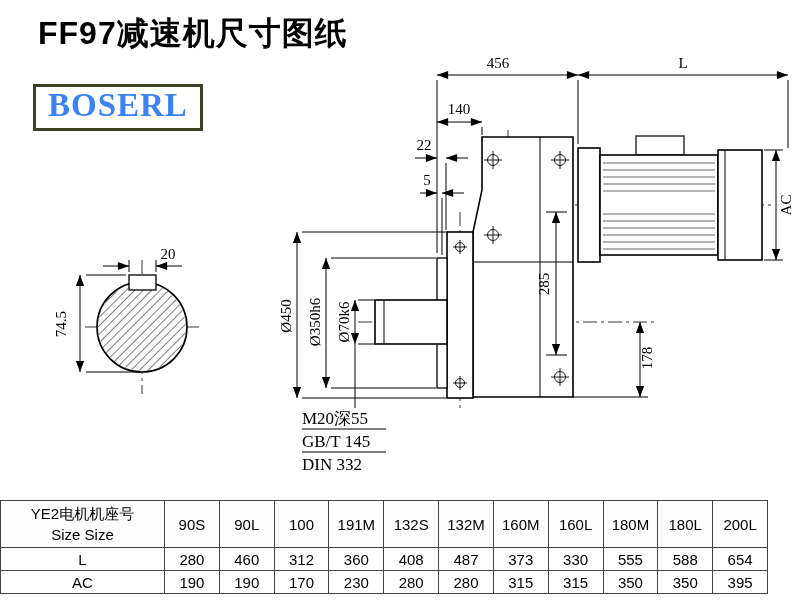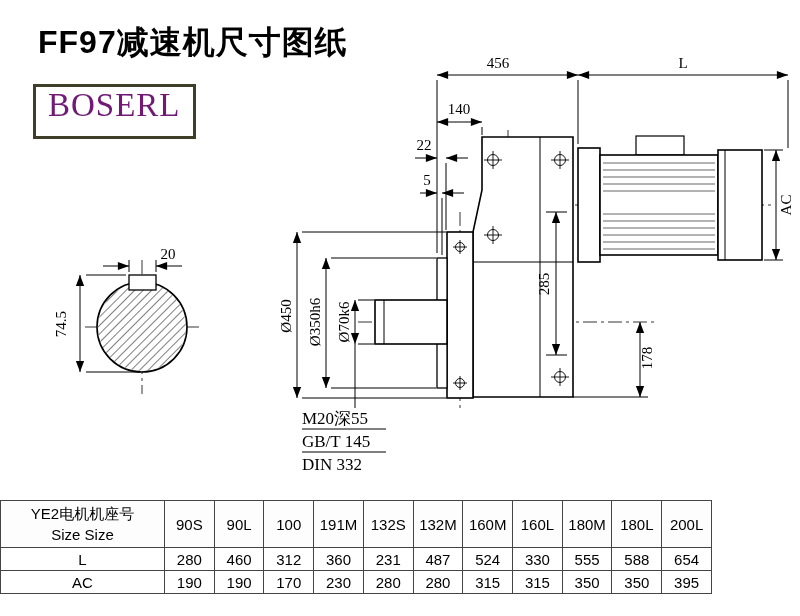--- a/index.html
+++ b/index.html
@@ -1,24 +1,24 @@
 <!DOCTYPE html>
 <html><head>
 <meta charset="utf-8">
 <style>
   html,body{margin:0;padding:0;background:#fff;color:#000;font-family:"Liberation Sans",sans-serif;}
   .page{position:relative;width:800px;height:616px;background:#fff;overflow:hidden;}
   .draw-area{position:relative;width:800px;height:500px;}
-  .title{position:absolute;left:38px;top:21px;font-size:32px;font-weight:bold;letter-spacing:1px;margin:0;z-index:3;}
-  .logo{position:absolute;left:33px;top:84px;z-index:3;border:3px solid #3f3f29;padding:0 12px 12px 12px;
-        font-family:"Liberation Serif",serif;font-weight:normal;font-size:33px;color:#701a75;letter-spacing:1px;background:#fff;}
+  .title{position:absolute;left:38px;top:12px;font-size:32px;font-weight:bold;letter-spacing:1px;margin:0;z-index:3;}
+  .logo{position:absolute;left:33px;top:84px;z-index:3;border:3px solid #3f3f29;padding:0 12px 4px 12px;
+        font-family:"Liberation Serif",serif;font-weight:bold;font-size:33px;color:#3b82f6;letter-spacing:1px;background:#fff;}
   svg.drawing{position:absolute;left:0;top:0;z-index:1;}
   svg text{font-family:"Liberation Serif",serif;font-size:15px;fill:#000;stroke:none;}
   svg text.note{font-size:17px;}
-  table.dims{position:absolute;left:0;top:500px;width:712px;border-collapse:collapse;table-layout:fixed;
+  table.dims{position:absolute;left:0;top:500px;width:768px;border-collapse:collapse;table-layout:fixed;
              font-size:15px;text-align:center;background:#fff;z-index:2;}
   table.dims th,table.dims td{border:1px solid #444;font-weight:normal;padding:0;height:22px;white-space:nowrap;overflow:hidden;}
   table.dims th{height:46px;background:#fdfdfd;}
   table.dims col.c0{width:164px;}
   .hdr-cn,.hdr-en{display:block;line-height:21px;}
 </style>
 </head>
 <body>
 
 <div class="page">
@@ -203,23 +203,23 @@
         <th>180M</th>
         <th>180L</th>
         <th>200L</th>
       </tr>
       <tr>
         <td>L</td>
         <td>280</td>
         <td>460</td>
         <td>312</td>
         <td>360</td>
-        <td>231</td>
+        <td>408</td>
         <td>487</td>
-        <td>524</td>
+        <td>373</td>
         <td>330</td>
         <td>555</td>
         <td>588</td>
         <td>654</td>
       </tr>
       <tr>
         <td>AC</td>
         <td>190</td>
         <td>190</td>
         <td>170</td>

